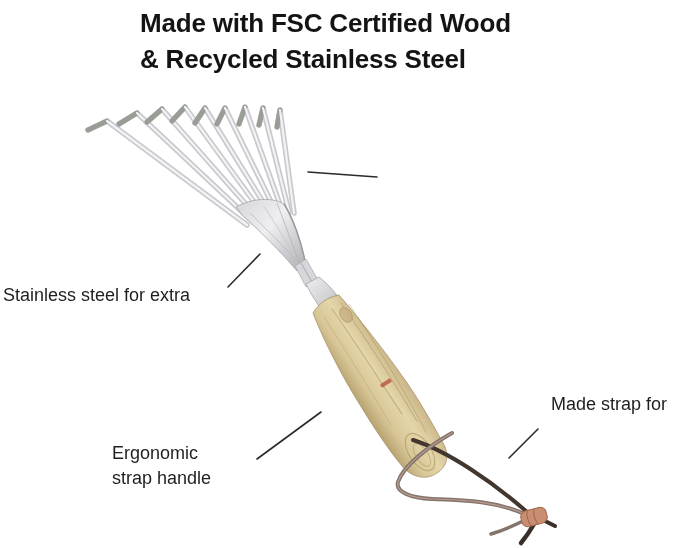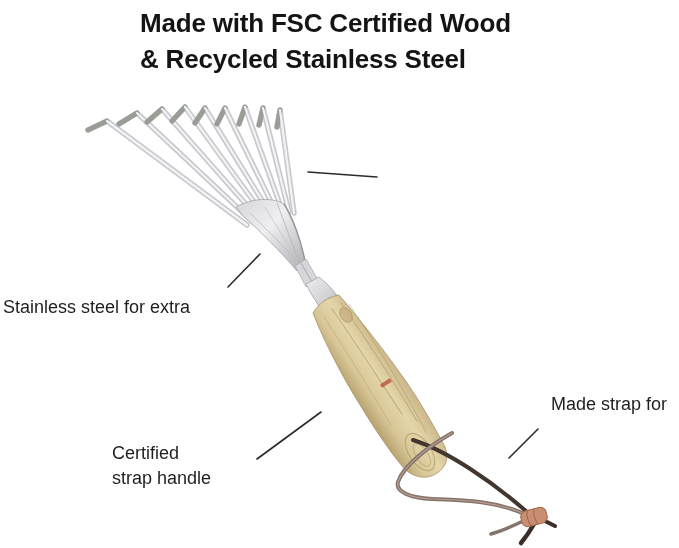--- a/index.html
+++ b/index.html
@@ -5,21 +5,21 @@
   html,body{margin:0;padding:0;background:#fff;}
   .stage{
     position:relative;width:679px;height:548px;background:#fff;overflow:hidden;
     font-family:"Liberation Sans","DejaVu Sans",sans-serif;
   }
   .figure-svg{position:absolute;left:0;top:0;}
   .txt{position:absolute;color:#1c1c1c;}
   .title{left:102px;top:5px;font-size:26px;line-height:36px;font-weight:bold;color:#141414;letter-spacing:-0.2px;margin-left:38px;}
   .note{font-size:18px;line-height:25px;color:#1f1f1f;}
   .note-teeth{left:393px;top:173px;}
-  .note-steel{left:3px;top:295px;}
+  .note-steel{left:3px;top:283px;}
   .note-handle{left:112px;top:441px;}
   .note-strap{left:551px;top:392px;}
   
   .tb{stroke:#c8c8cd;stroke-width:5.5;fill:none;stroke-linecap:round;stroke-linejoin:round;}
   .th{stroke:#f3f3f6;stroke-width:2.2;fill:none;stroke-linecap:round;stroke-linejoin:round;}
   .tk{stroke:#8f968c;stroke-width:5;fill:none;stroke-linecap:round;opacity:.85;}
   .grain{fill:none;stroke-linecap:round;}
   .callout{stroke-width:1.6;stroke-linecap:round;}
 </style>
 </head>
@@ -153,21 +153,21 @@
     <div>Made with FSC Certified Wood</div>
     <div>&amp; Recycled Stainless Steel</div>
   </div>
 
 
   <div class="txt note note-steel">
     <div>Stainless steel for extra</div>
   </div>
 
   <div class="txt note note-handle">
-    <div>Certified</div>
+    <div>Ergonomic</div>
     <div>strap handle</div>
   </div>
 
   <div class="txt note note-strap">
     <div>Made strap for</div>
   </div>
 
 </div>
 
 </body></html>

